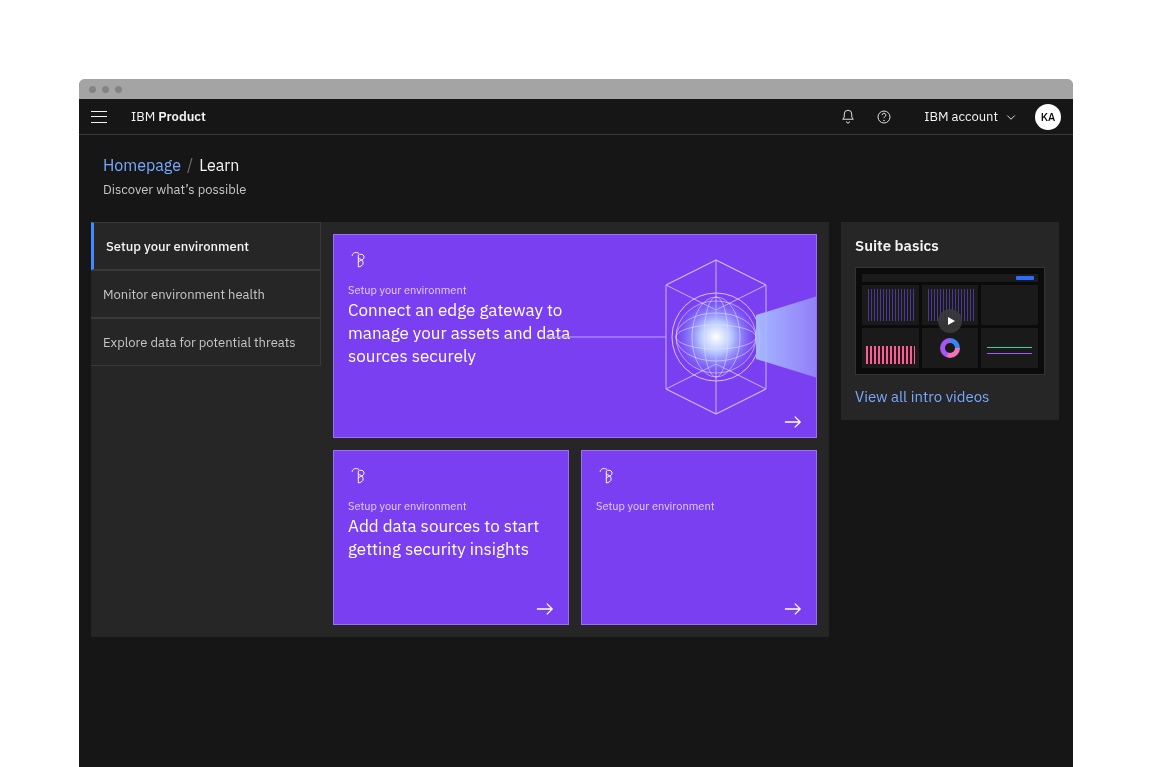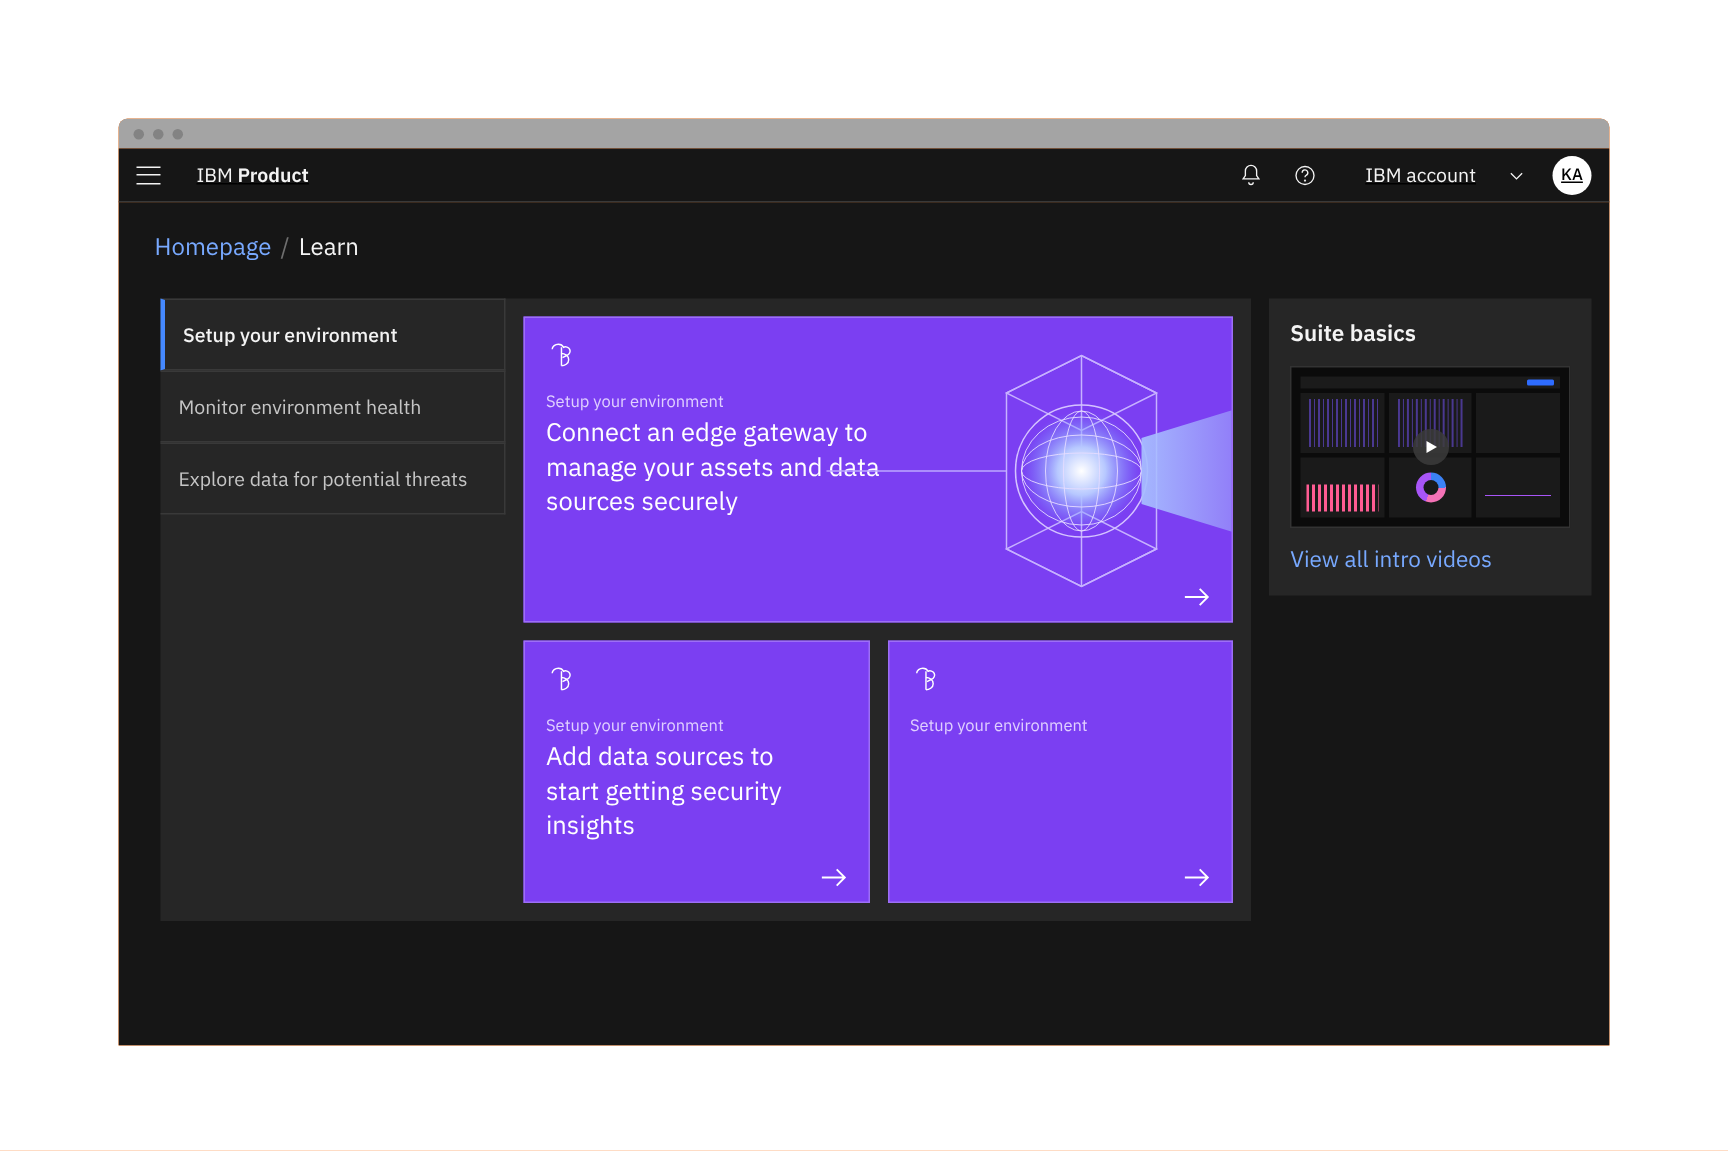--- a/index.html
+++ b/index.html
@@ -1,37 +1,37 @@
 <!DOCTYPE html>
 <html><head>
 <meta charset="utf-8">
 <style>
   * { margin: 0; padding: 0; box-sizing: border-box; }
   html, body { width: 1152px; height: 767px; background: #fff; font-family: 'IBM Plex Sans', -apple-system, BlinkMacSystemFont, Arial, sans-serif; overflow: hidden; }
-  .canvas { position: absolute; left: 79px; top: 79px; width: 994px; height: 618px; background: #f97316; border-radius: 6px 6px 0 0; overflow: hidden; text-decoration: underline; }
+  .canvas { position: absolute; left: 79px; top: 79px; width: 994px; height: 688px; background: #84cc16; border-radius: 6px 6px 0 0; overflow: hidden; }
   .titlebar { height: 20px; background: #a4a4a4; display: flex; align-items: center; padding-left: 10px; gap: 6px; }
   .wdot { width: 7px; height: 7px; border-radius: 50%; background: #838383; }
   .topbar { height: 36px; background: #161616; border-bottom: 1px solid #393939; display: flex; align-items: center; padding: 0 12px; color: #f4f4f4; }
   .hamburger { width: 16px; height: 12px; display: flex; flex-direction: column; justify-content: space-between; cursor: pointer; }
   .hamburger span { height: 1px; background: #f4f4f4; }
   .brand { margin-left: 24px; font-size: 13px; }
   .brand b { font-weight: 600; }
   .topbar-spacer { flex: 1; }
   .topbar-icon { width: 36px; height: 36px; display: flex; align-items: center; justify-content: center; cursor: pointer; }
   .topbar-icon svg { width: 18px; height: 18px; fill: none; stroke: #f4f4f4; stroke-width: 1.2; }
-  .account { display: flex; align-items: center; gap: 21px; font-size: 13px; margin-left: 22px; color: #f4f4f4; cursor: pointer; }
+  .account { display: flex; align-items: center; gap: 7px; font-size: 13px; margin-left: 22px; color: #f4f4f4; cursor: pointer; }
   .chev { width: 12px; height: 12px; }
   .avatar { width: 26px; height: 26px; border-radius: 50%; background: #fff; color: #000; display: flex; align-items: center; justify-content: center; font-size: 11px; font-weight: 500; margin-left: 18px; cursor: pointer; }
   .page { position: absolute; top: 56px; left: 0; right: 0; bottom: 0; background: #161616; color: #f4f4f4; }
   .breadcrumb { padding: 20px 24px 0 24px; font-size: 16px; display: flex; gap: 6px; align-items: center; }
   .breadcrumb .home { color: #78a9ff; cursor: pointer; }
   .breadcrumb .sep { color: #6f6f6f; }
   .h1 { font-size: 27px; font-weight: 400; padding: 6px 24px 0 24px; }
   .sub { font-size: 13px; color: #c6c6c6; padding: 6px 24px 0 24px; }
-  .layout { display: flex; gap: 12px; padding: 24px 12px 12px 28px; }
+  .layout { display: flex; gap: 12px; padding: 24px 12px 12px 12px; }
   .col-left { width: 738px; background: #262626; display: flex; }
   .side { width: 230px; display: flex; flex-direction: column; }
   .side-item { height: 48px; border: 1px solid #393939; border-left: none; display: flex; align-items: center; padding: 0 12px; font-size: 13px; color: #c6c6c6; cursor: pointer; }
   .side-item.active { border-left: 3px solid #4589ff; color: #f4f4f4; font-weight: 500; }
   .cards { flex: 1; padding: 12px; display: flex; flex-direction: column; gap: 12px; }
   .card { background: #7b3ff2; border: 1px solid #9d6ff6; position: relative; padding: 14px; color: #fff; cursor: pointer; }
   .card-hero { height: 204px; overflow: hidden; }
   .card-row { display: flex; gap: 12px; }
   .card-half { flex: 1; height: 175px; }
   .eyebrow { font-size: 11px; color: #e0d0ff; margin-top: 8px; }
@@ -110,20 +110,21 @@
       <span>KA</span>
     </div>
   </div>
 
   <div class="page">
     <div class="breadcrumb">
       <span class="home">Homepage</span>
       <span class="sep">/</span>
       <span>Learn</span>
     </div>
+    <div class="sub">Discover what’s possible</div>
 
     <div class="layout">
       <div class="col-left">
         <div class="side">
           <div class="side-item active">
               <span>Setup your environment</span>
             </div>
           <div class="side-item">
               <span>Monitor environment health</span>
             </div>

